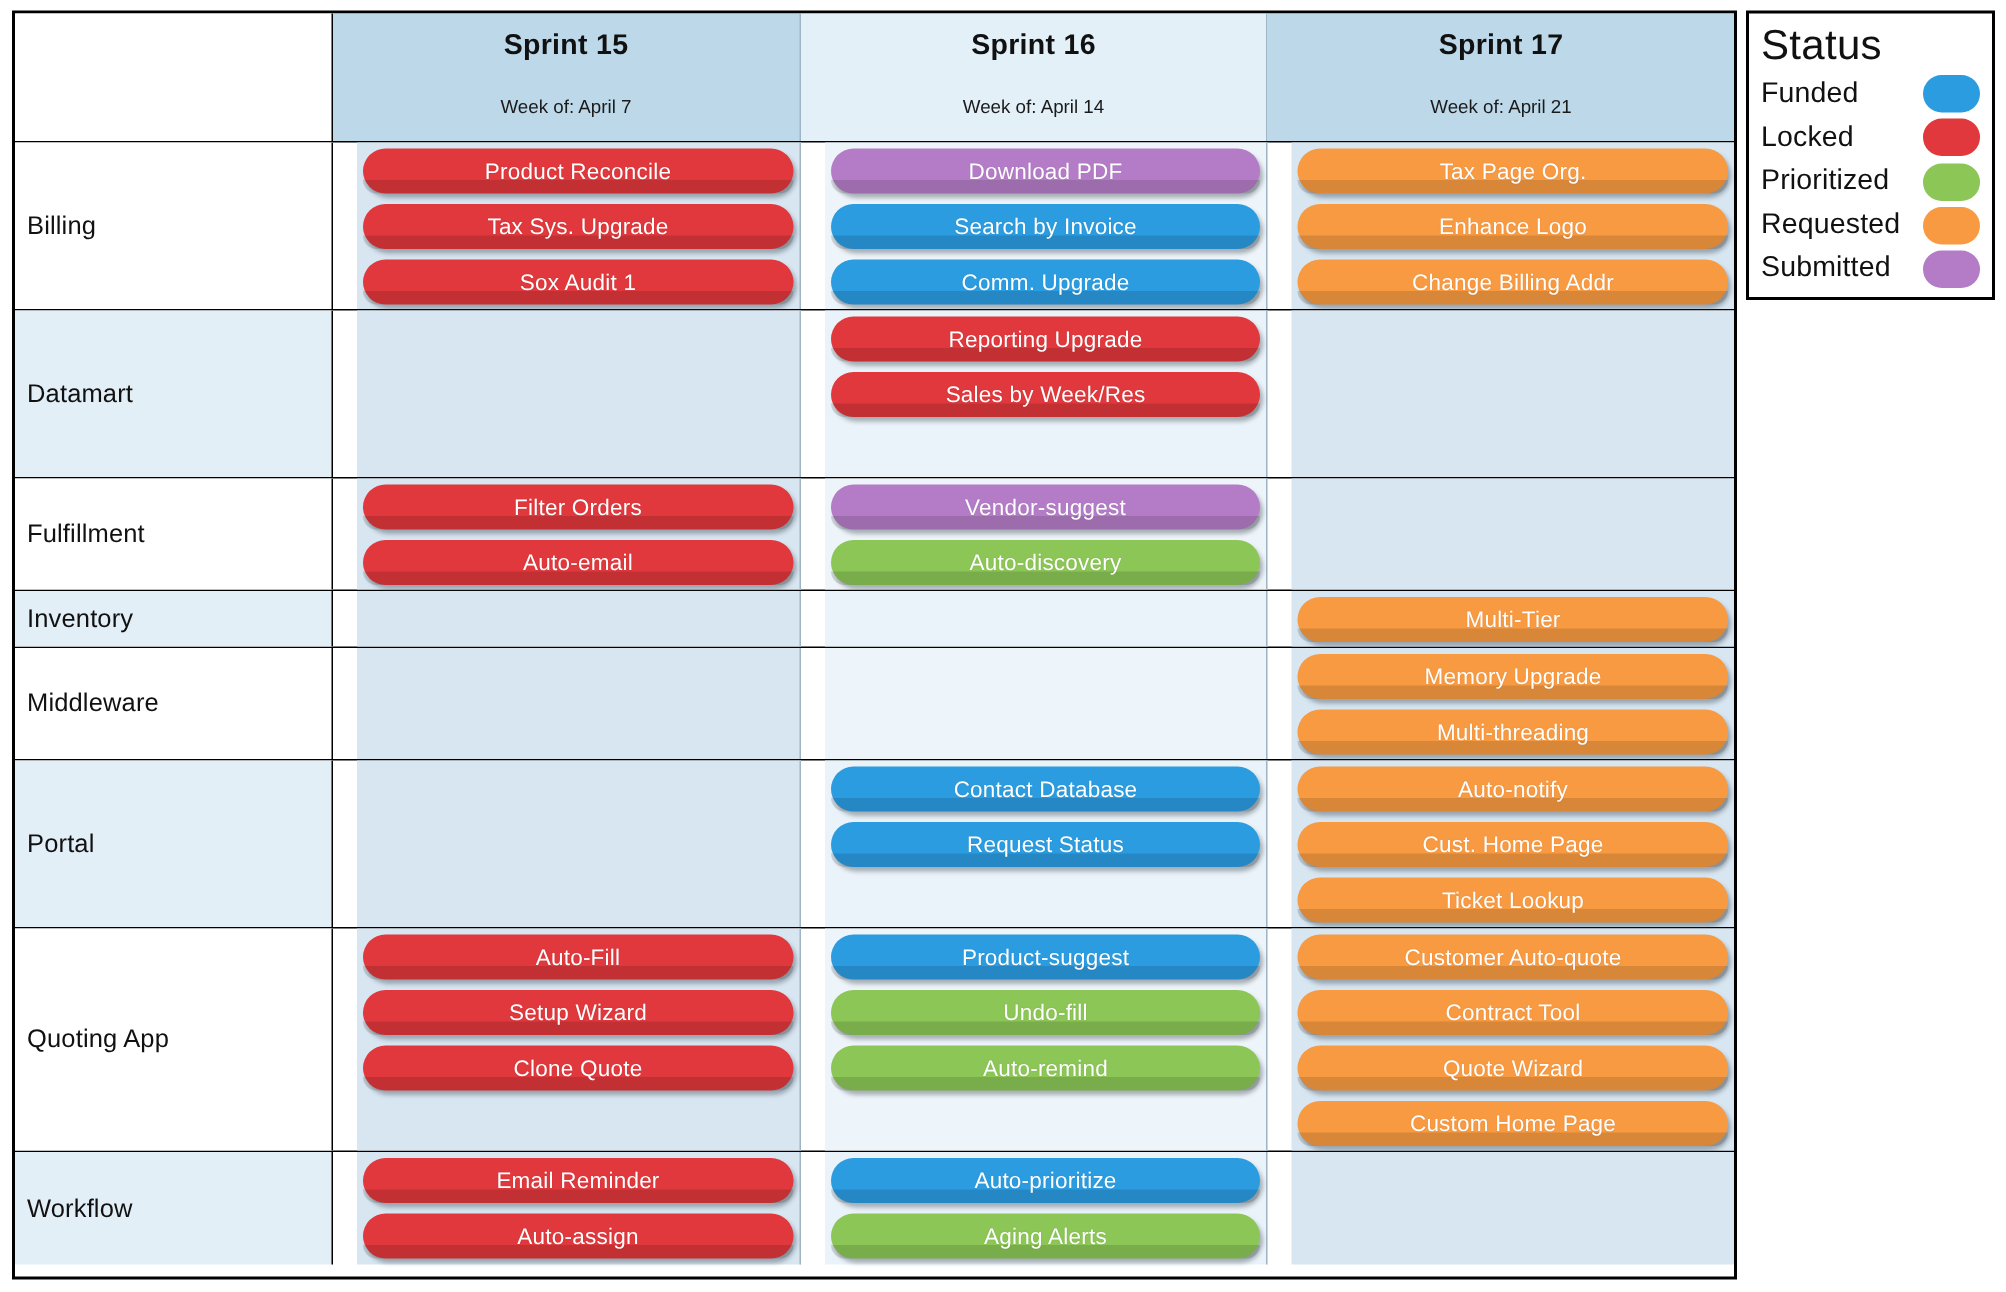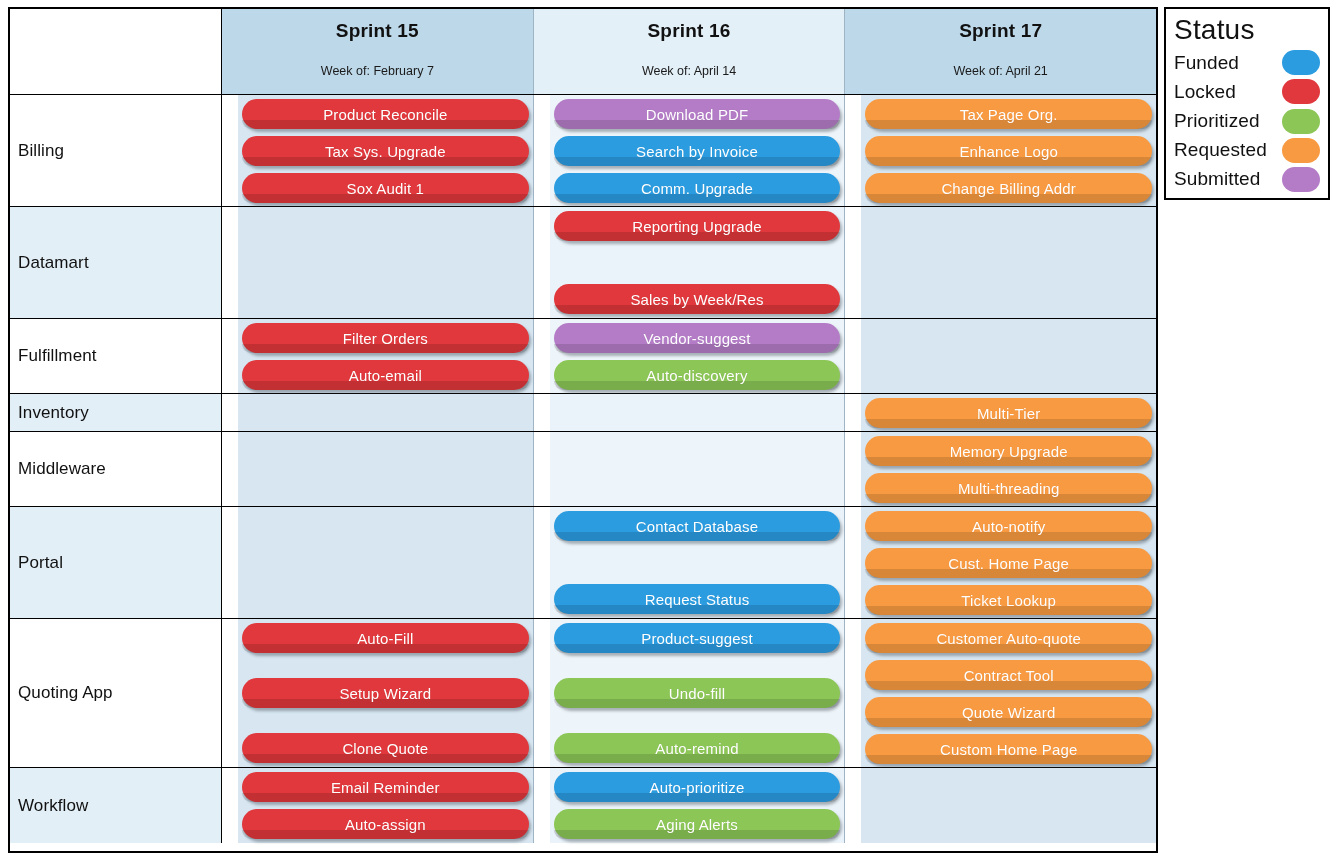--- a/index.html
+++ b/index.html
@@ -41,21 +41,21 @@
     font-size: 17px;
     color: #111111;
     letter-spacing: .1px;
   }
 
   .cell-sprint {
     flex: 1 1 0;
     padding: 4px 4px 4px 4px;
     display: flex;
     flex-direction: column;
-    justify-content: space-between;
+    justify-content: flex-start;
     gap: 7px;
     position: relative;
     margin-left: 16px;
   }
   .cell-sprint.s0 { border-right: 1px solid #9fb4c4; }
   .cell-sprint.s1 { border-right: 1px solid #9fb4c4; }
 
   
   .row.header { border-bottom: 1.5px solid #000000; height: 86px; }
   .row.header .cell-label { background: #ffffff; }
@@ -158,21 +158,21 @@
 </head>
 <body>
 
 <div id="root">
 
   <div id="roadmap">
     <div class="row header">
       <div class="cell-label"></div>
       <div class="hdr s0">
         <div class="hdr-title">Sprint 15</div>
-        <div class="hdr-sub">Week of: February 7</div>
+        <div class="hdr-sub">Week of: April 7</div>
       </div>
       <div class="hdr s1">
         <div class="hdr-title">Sprint 16</div>
         <div class="hdr-sub">Week of: April 14</div>
       </div>
       <div class="hdr s2">
         <div class="hdr-title">Sprint 17</div>
         <div class="hdr-sub">Week of: April 21</div>
       </div>
     </div>

